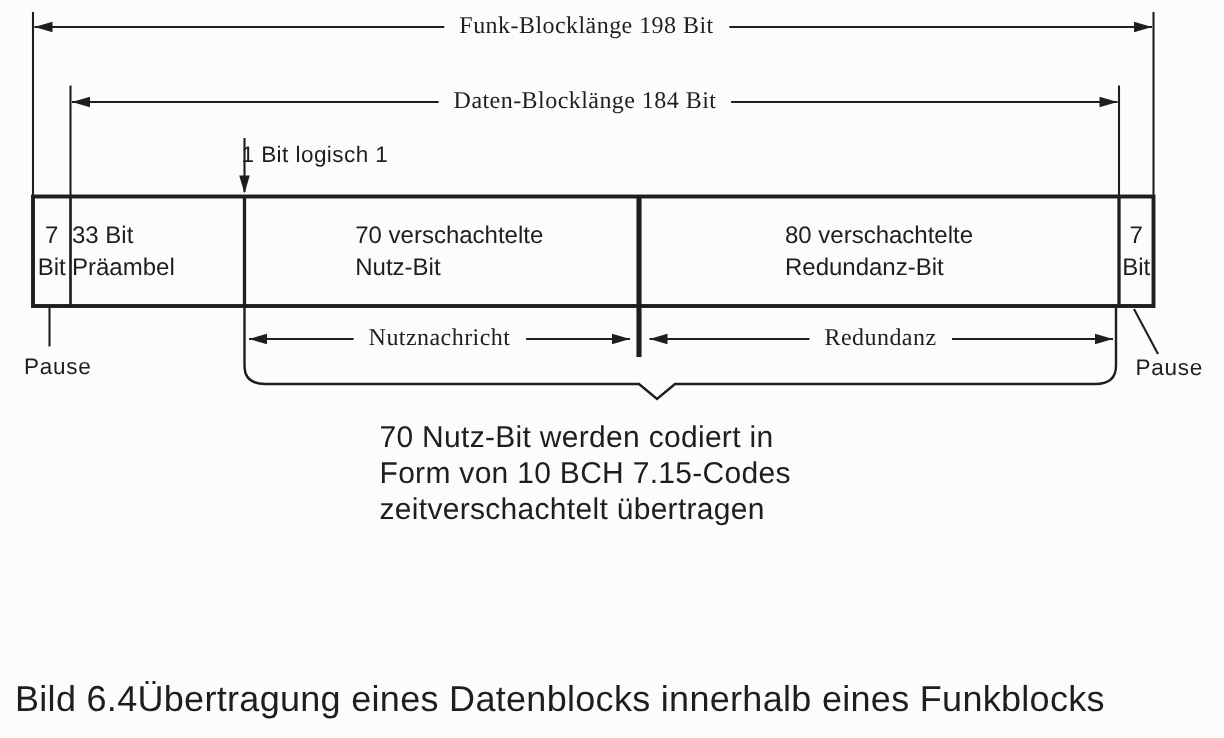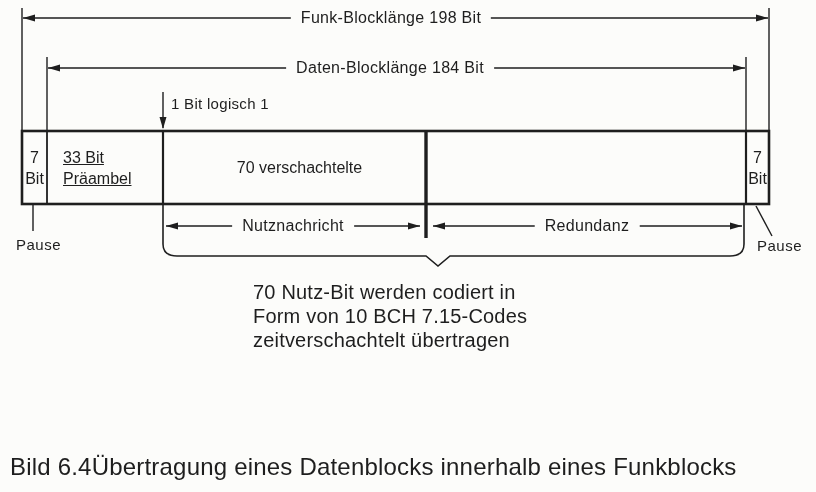--- a/index.html
+++ b/index.html
@@ -20,20 +20,21 @@
     position:absolute;
     white-space:nowrap;
     color:var(--ink);
   }
   .dim-label{
     transform:translate(-50%,-50%);
     background:var(--paper);
     padding:0 10px;
     font-size:16px;
     letter-spacing:.3px;
+    font-family:Liberation Serif, serif;
   }
   .cell{
     position:absolute;
     top:131px;height:73px;
     display:flex;align-items:center;justify-content:center;
     font-size:16px;line-height:21px;
     text-align:center;
   }
   .cell .two-line span{display:block;}
   .cell.left-text{justify-content:flex-start;text-align:left;}
@@ -89,42 +90,49 @@
       <polygon points="420,226 408,222.5 408,229.5"></polygon>
       <polygon points="433,226 445,222.5 445,229.5"></polygon>
       <polygon points="742,226 730,222.5 730,229.5"></polygon>
     </g>
   </svg>
 
   <div class="lbl dim-label" style="left:391px;top:18px;">Funk-Blocklänge 198 Bit</div>
 
   <div class="lbl dim-label" style="left:390px;top:68px;">Daten-Blocklänge 184 Bit</div>
 
-  <div class="lbl onebit" style="left:171px;top:95px;">1 Bit logisch 1</div>
+  <div class="lbl onebit" style="left:161px;top:95px;">1 Bit logisch 1</div>
 
   <div class="cell" style="left:22px;width:25px;">
     <div class="two-line">
       <span>7</span>
       <span>Bit</span>
     </div>
   </div>
 
-  <div class="cell left-text" style="left:47px;width:116px;padding-left:16px;box-sizing:border-box;text-decoration:underline;">
+  <div class="cell left-text" style="left:47px;width:116px;padding-left:1px;box-sizing:border-box;">
     <div class="two-line align-left">
       <span>33 Bit</span>
       <span>Präambel</span>
     </div>
   </div>
 
   <div class="cell" style="left:163px;width:273px;align-items:center;">
     <div class="two-line align-left">
       <span>70 verschachtelte</span>
+      <span>Nutz-Bit</span>
     </div>
   </div>
 
+  <div class="cell" style="left:426px;width:320px;">
+    <div class="two-line align-left">
+      <span>80 verschachtelte</span>
+      <span>Redundanz-Bit</span>
+    </div>
+  </div>
 
   <div class="cell" style="left:746px;width:23px;">
     <div class="two-line">
       <span>7</span>
       <span>Bit</span>
     </div>
   </div>
 
   <div class="lbl dim-label" style="left:293px;top:226px;font-size:16px;">Nutznachricht</div>
 

